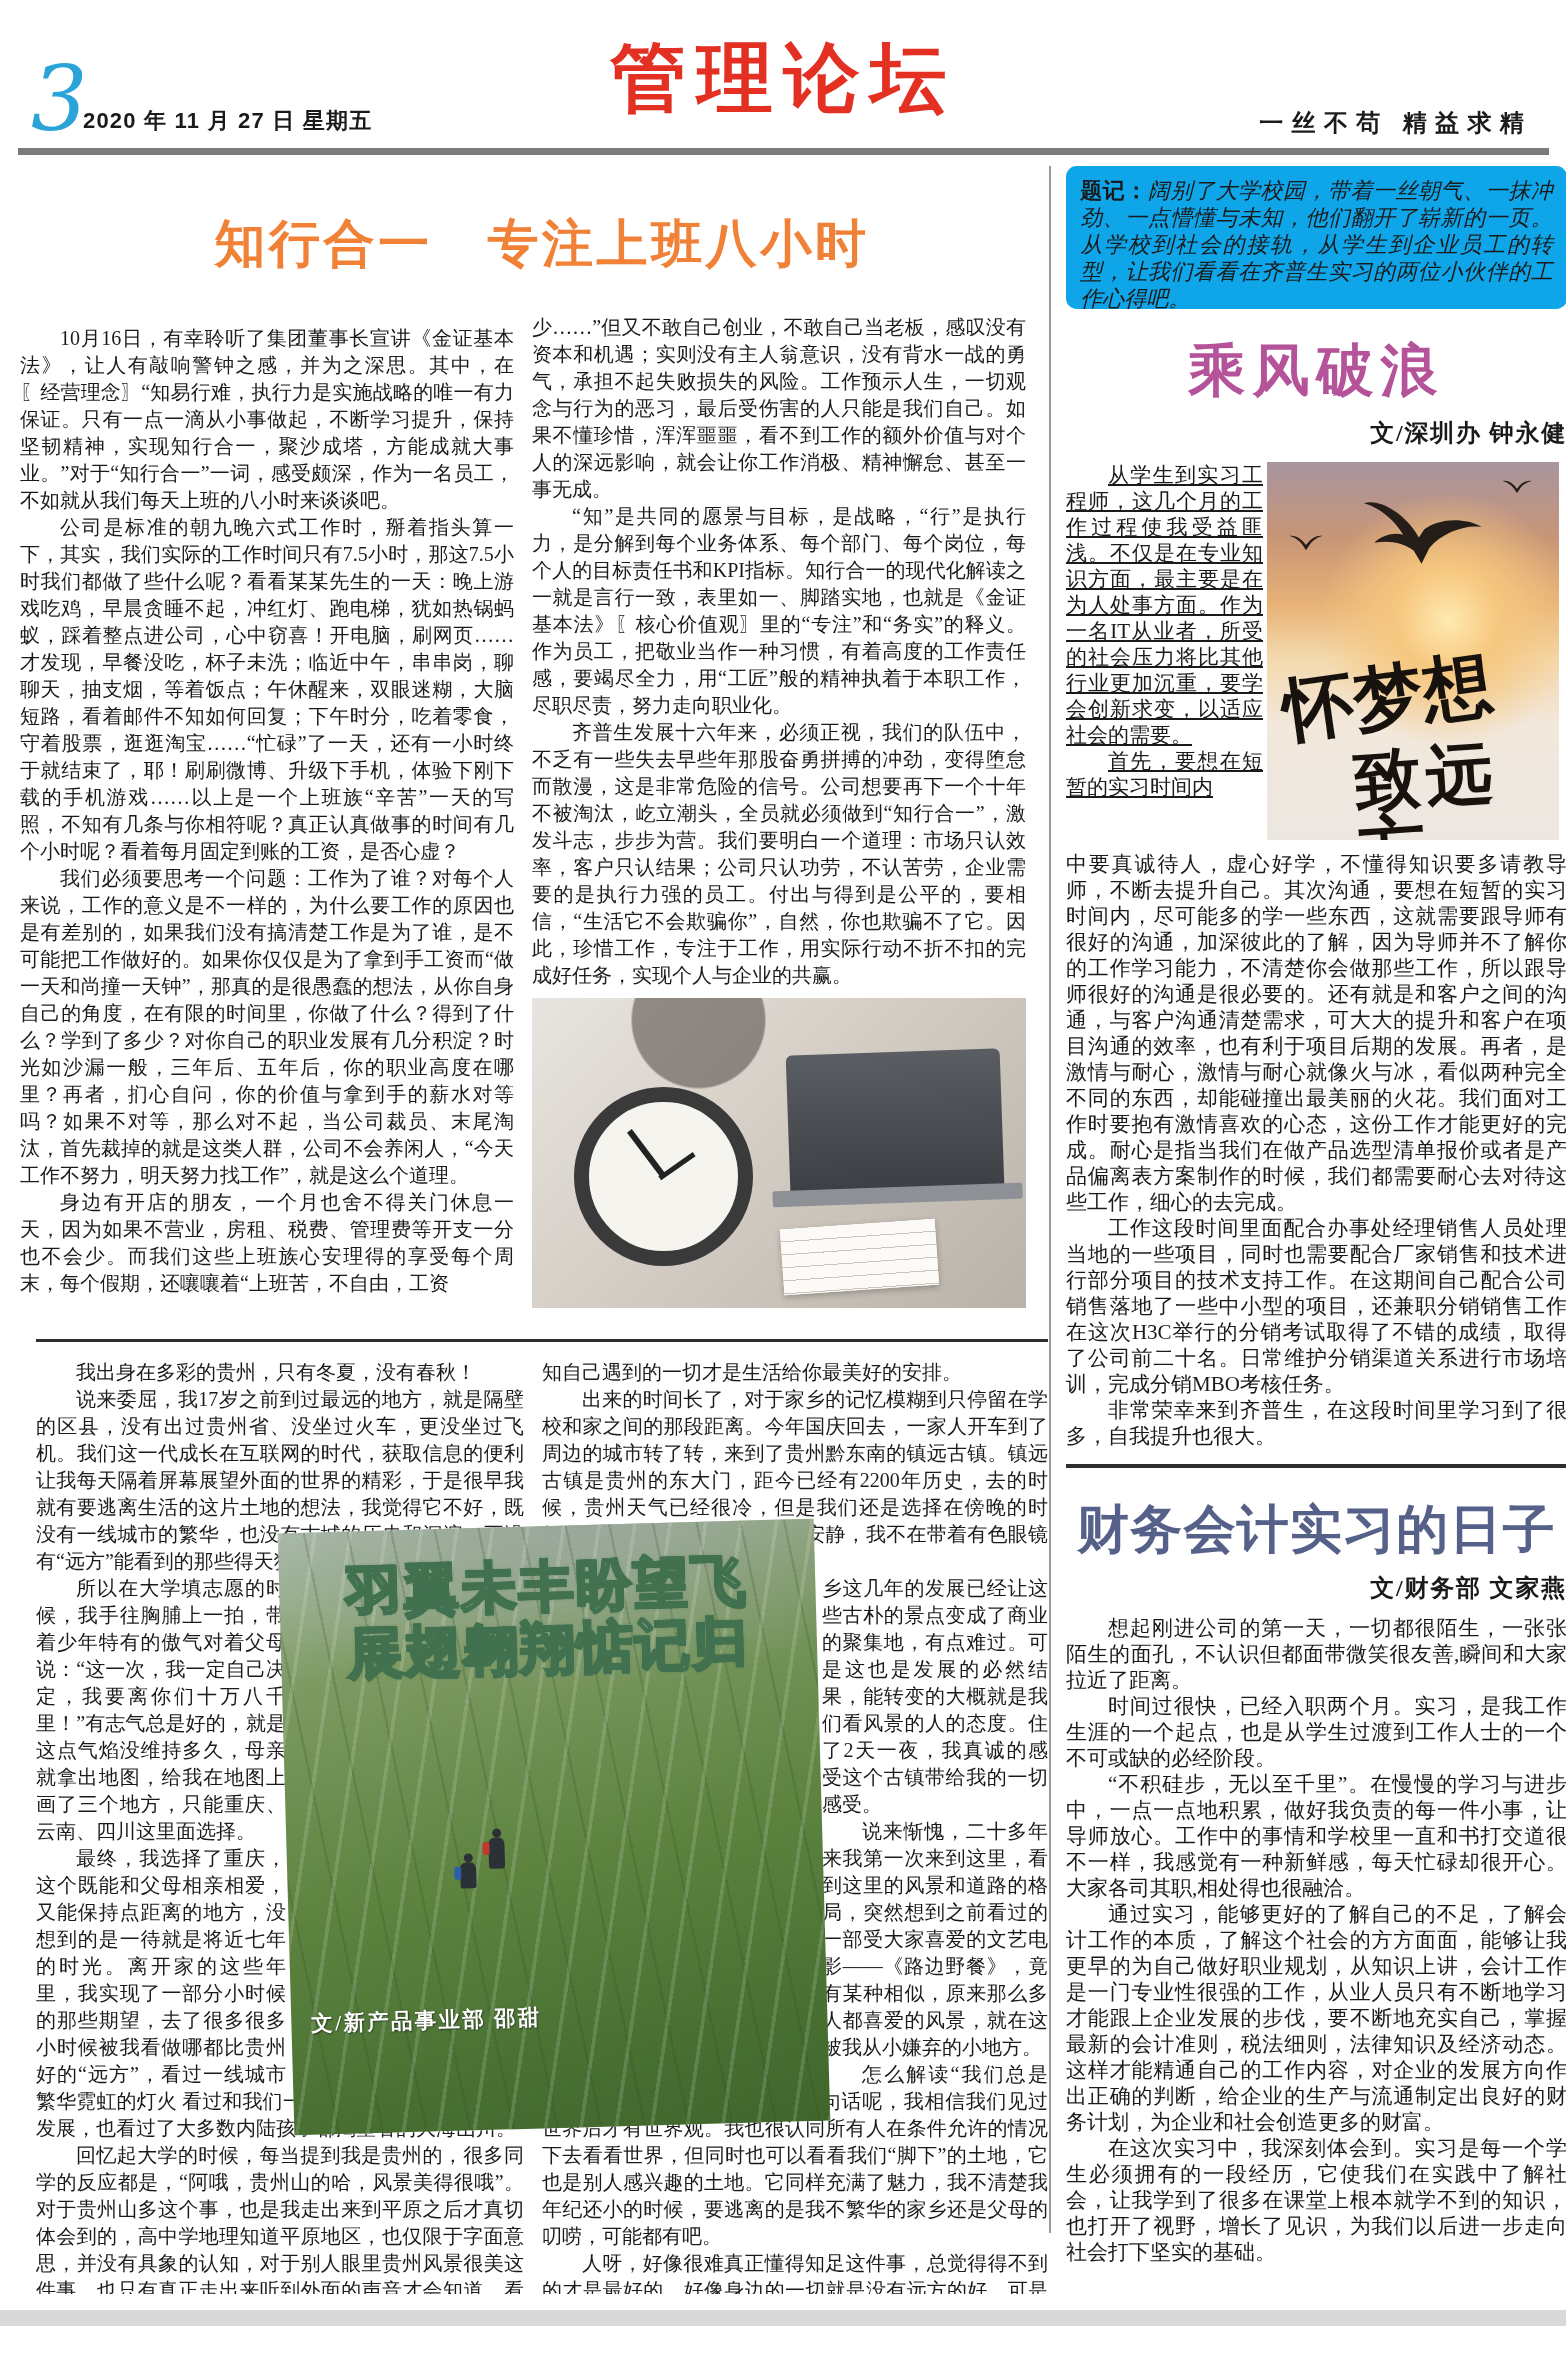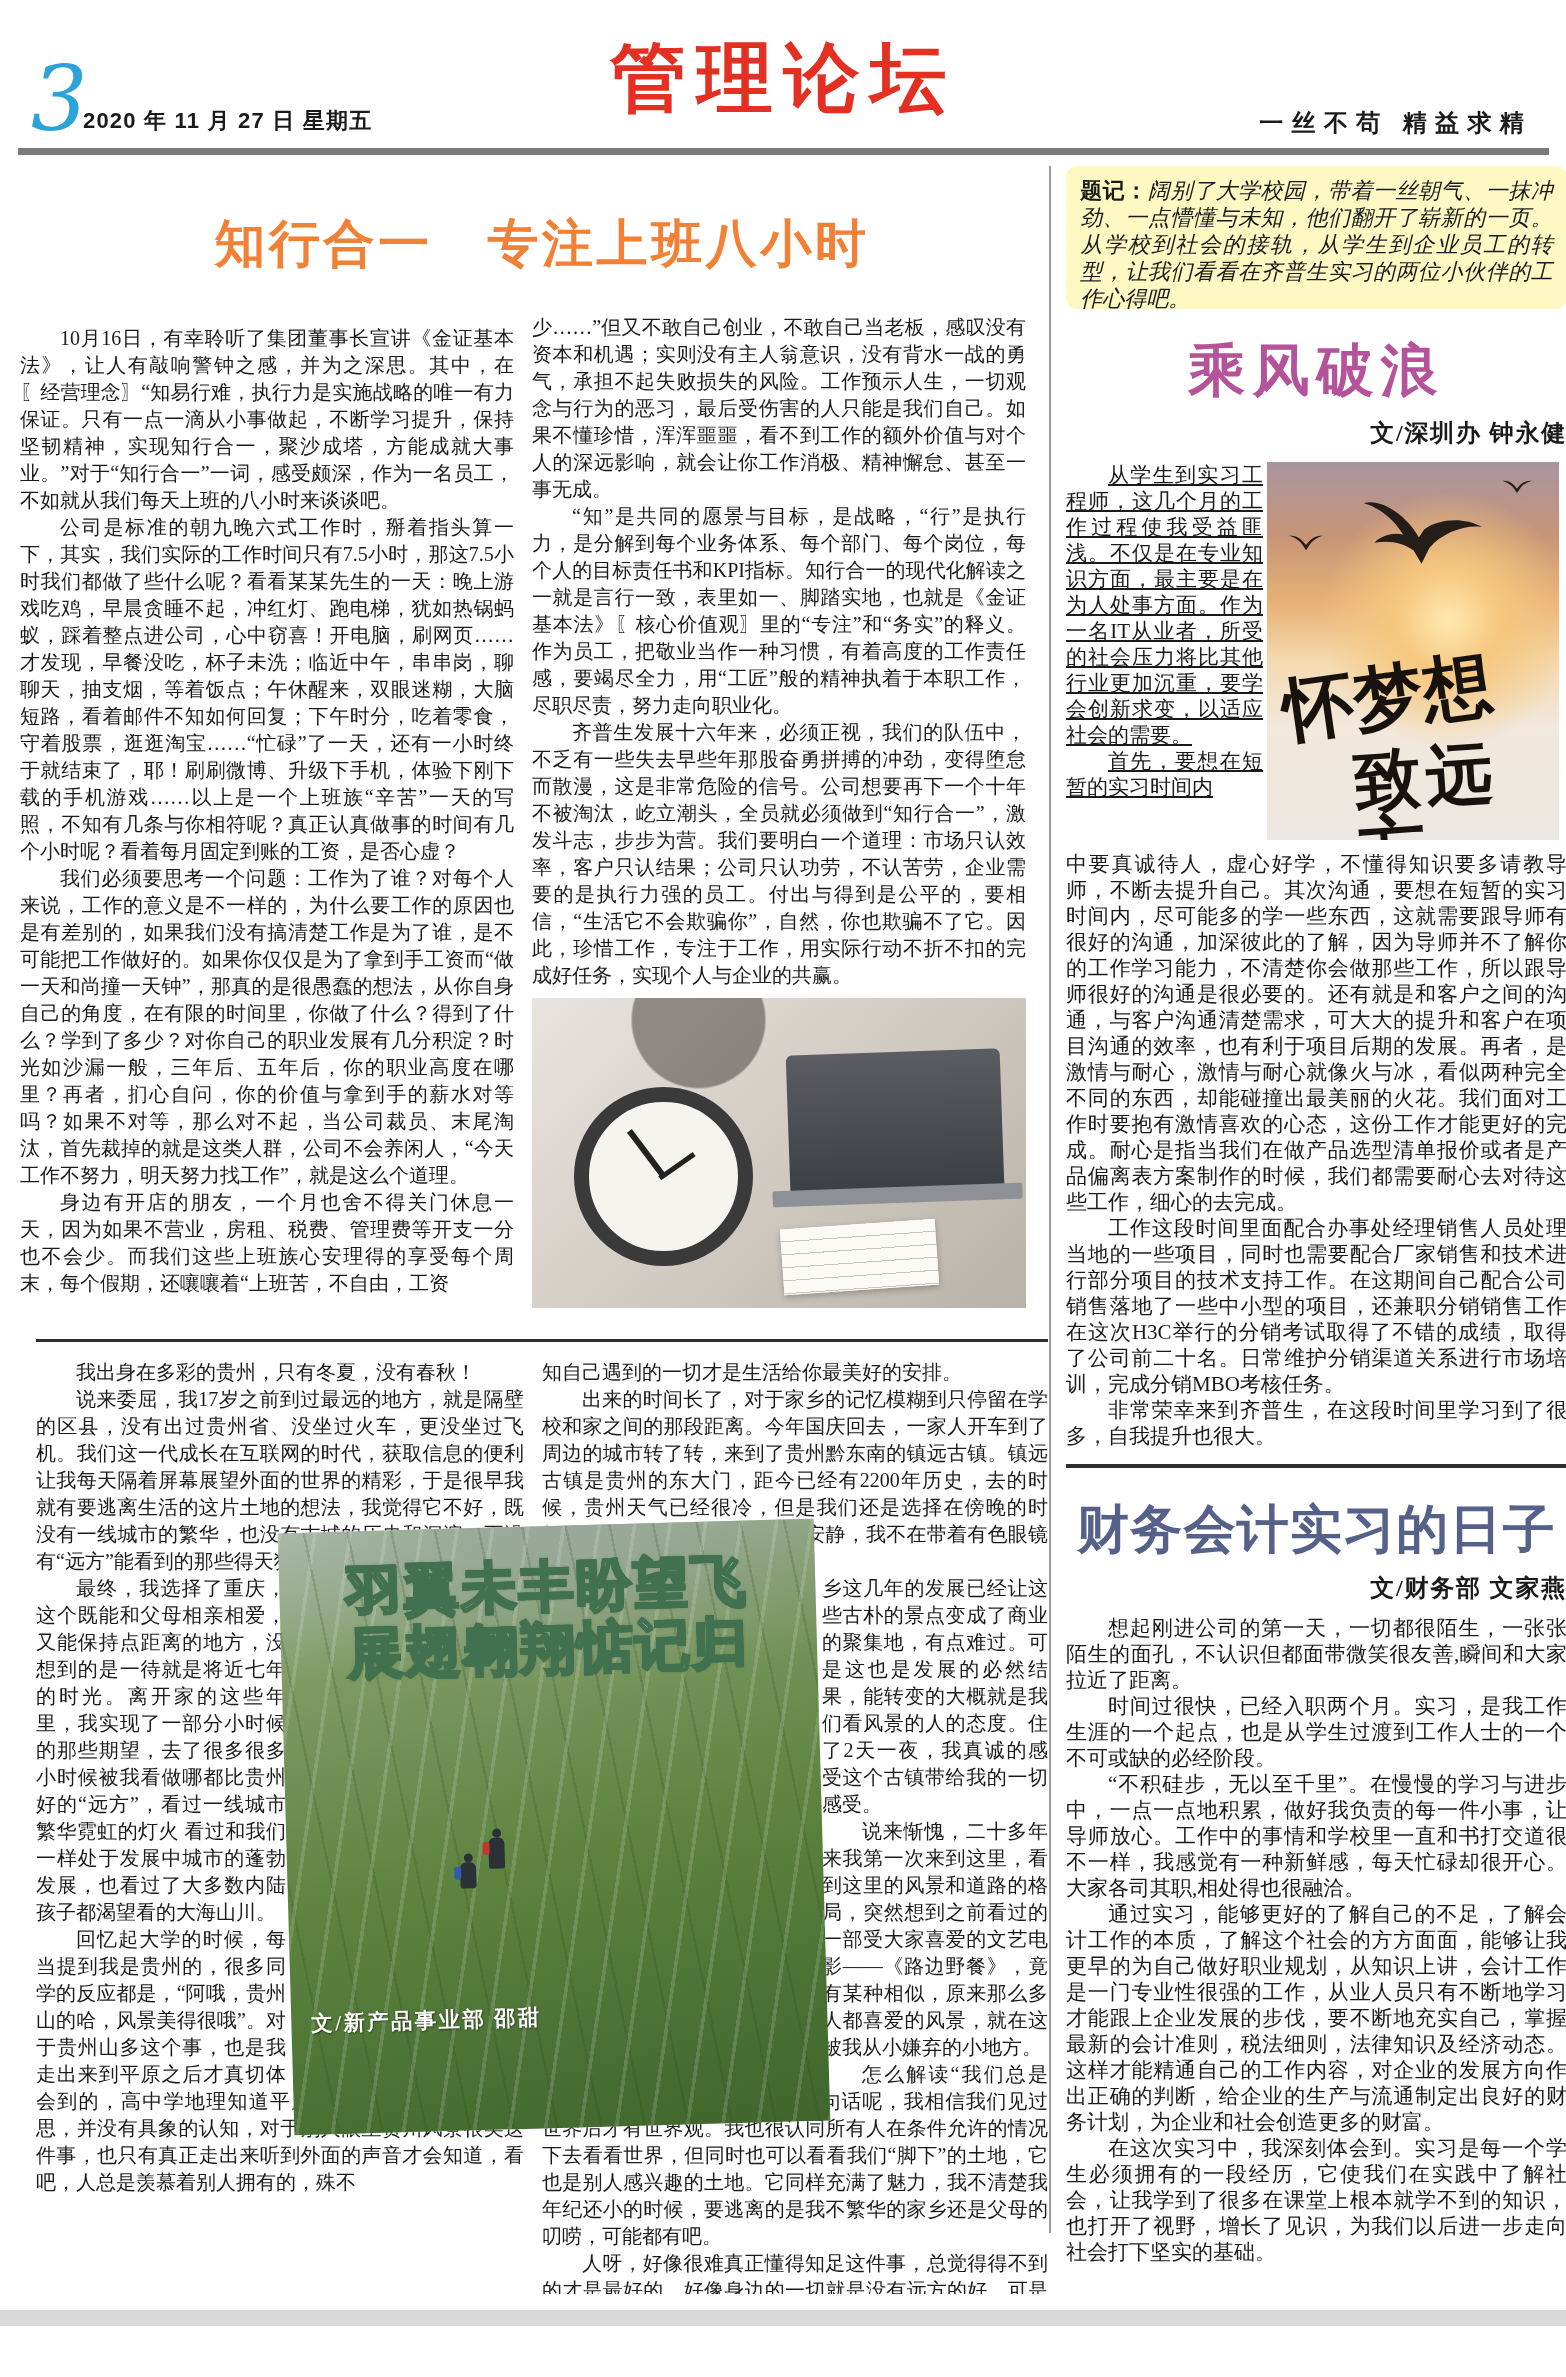--- a/index.html
+++ b/index.html
@@ -62,21 +62,21 @@
   .photo-caption { position:absolute; left:20px; top:476px; color:#fff; font-size:21.4px;
     font-weight:bold; letter-spacing:2.4px; text-shadow:0.6px 0.6px 1.8px rgba(0,0,0,.7); }
   .hiker { position:absolute; width:15.5px; height:31px; background:#2c3138; border-radius:6px 6px 2.4px 2.4px; }
   .hiker:before { content:""; position:absolute; left:3.6px; top:-9.5px; width:9px; height:9px;
     border-radius:50%; background:#2c3138; }
   .hiker .pack { position:absolute; left:-6px; top:3.6px; width:7.1px; height:13px; border-radius:2.4px; }
 
   
   .vrule { position:absolute; left:1049px; top:166px; width:1.8px; height:2067px; background:#9b9b9b; }
   .sidebar { position:absolute; left:1066px; top:166px; width:501px; }
-  .preface { background:#fef9c3; border-radius:10.7px; padding:10.7px 14.3px 8.3px 14.3px; height:143px; overflow:hidden; }
+  .preface { background:#0ea5e9; border-radius:10.7px; padding:10.7px 14.3px 8.3px 14.3px; height:143px; overflow:hidden; }
   .preface-text { font-size:22px; line-height:27px; text-align:justify; font-style:italic; }
   .preface-label { font-weight:bold; font-style:normal; }
   .a3-title { margin-top:24px; text-align:center; font-family:"Liberation Sans","DejaVu Sans",sans-serif;
     font-weight:bold; font-size:57px; letter-spacing:7.1px; color:#b5539a; }
   .byline { text-align:right; font-weight:bold; font-size:24px; margin-top:7.1px;
     font-family:"Liberation Serif",serif; letter-spacing:1.8px; }
   .a3-row { display:flex; margin-top:13px; gap:4px;text-decoration:underline; }
   .a3-narrow { width:197px; }
   .a3-narrow .p, .a3-narrow .cont, .side-p, .side-cont { font-size:21px; line-height:26px; text-align:justify; }
   .side-p { text-indent:2em; } .side-cont { text-indent:0; }
@@ -140,20 +140,21 @@
     </div>
   </div>
 
   <div class="section-divider"></div>
 
   <div class="a2">
     <div class="a2-col1">
       <p class="p">我出身在多彩的贵州，只有冬夏，没有春秋！</p>
       <p class="p">说来委屈，我17岁之前到过最远的地方，就是隔壁的区县，没有出过贵州省、没坐过火车，更没坐过飞机。我们这一代成长在互联网的时代，获取信息的便利让我每天隔着屏幕展望外面的世界的精彩，于是很早我就有要逃离生活的这片土地的想法，我觉得它不好，既没有一线城市的繁华，也没有古城的历史和沉淀，更没有“远方”能看到的那些得天独厚的风景。</p>
       <div class="holeR"></div>
+      <p class="p">所以在大学填志愿的时候，我手往胸脯上一拍，带着少年特有的傲气对着父母说：“这一次，我一定自己决定，我要离你们十万八千里！”有志气总是好的，就是这点气焰没维持多久，母亲就拿出地图，给我在地图上画了三个地方，只能重庆、云南、四川这里面选择。</p>
       <p class="p">最终，我选择了重庆，这个既能和父母相亲相爱，又能保持点距离的地方，没想到的是一待就是将近七年的时光。离开家的这些年里，我实现了一部分小时候的那些期望，去了很多很多小时候被我看做哪都比贵州好的“远方”，看过一线城市繁华霓虹的灯火 看过和我们一样处于发展中城市的蓬勃发展，也看过了大多数内陆孩子都渴望看的大海山川。</p>
       <p class="p">回忆起大学的时候，每当提到我是贵州的，很多同学的反应都是，“阿哦，贵州山的哈，风景美得很哦”。对于贵州山多这个事，也是我走出来到平原之后才真切体会到的，高中学地理知道平原地区，也仅限于字面意思，并没有具象的认知，对于别人眼里贵州风景很美这件事，也只有真正走出来听到外面的声音才会知道，看吧，人总是羡慕着别人拥有的，殊不</p>
     </div>
     <div class="a2-col2">
       <p class="cont">知自己遇到的一切才是生活给你最美好的安排。</p>
       <p class="p">出来的时间长了，对于家乡的记忆模糊到只停留在学校和家之间的那段距离。今年国庆回去，一家人开车到了周边的城市转了转，来到了贵州黔东南的镇远古镇。镇远古镇是贵州的东大门，距今已经有2200年历史，去的时候，贵州天气已经很冷，但是我们还是选择在傍晚的时候，在湖边坐了坐，我变得很安静，我不在带着有色眼镜看我自己的家乡，知道家</p>
       <div class="holeL"></div>
       <p class="cont">乡这几年的发展已经让这些古朴的景点变成了商业的聚集地，有点难过。可是这也是发展的必然结果，能转变的大概就是我们看风景的人的态度。住了2天一夜，我真诚的感受这个古镇带给我的一切感受。</p>
       <p class="p">说来惭愧，二十多年来我第一次来到这里，看到这里的风景和道路的格局，突然想到之前看过的一部受大家喜爱的文艺电影——《路边野餐》，竟有某种相似，原来那么多人都喜爱的风景，就在这被我从小嫌弃的小地方。</p>
       <p class="p">怎么解读“我们总是对他人生活的土地充满兴趣”这句话呢，我相信我们见过世界后才有世界观。我也很认同所有人在条件允许的情况下去看看世界，但同时也可以看看我们“脚下”的土地，它也是别人感兴趣的土地。它同样充满了魅力，我不清楚我年纪还小的时候，要逃离的是我不繁华的家乡还是父母的叨唠，可能都有吧。</p>

